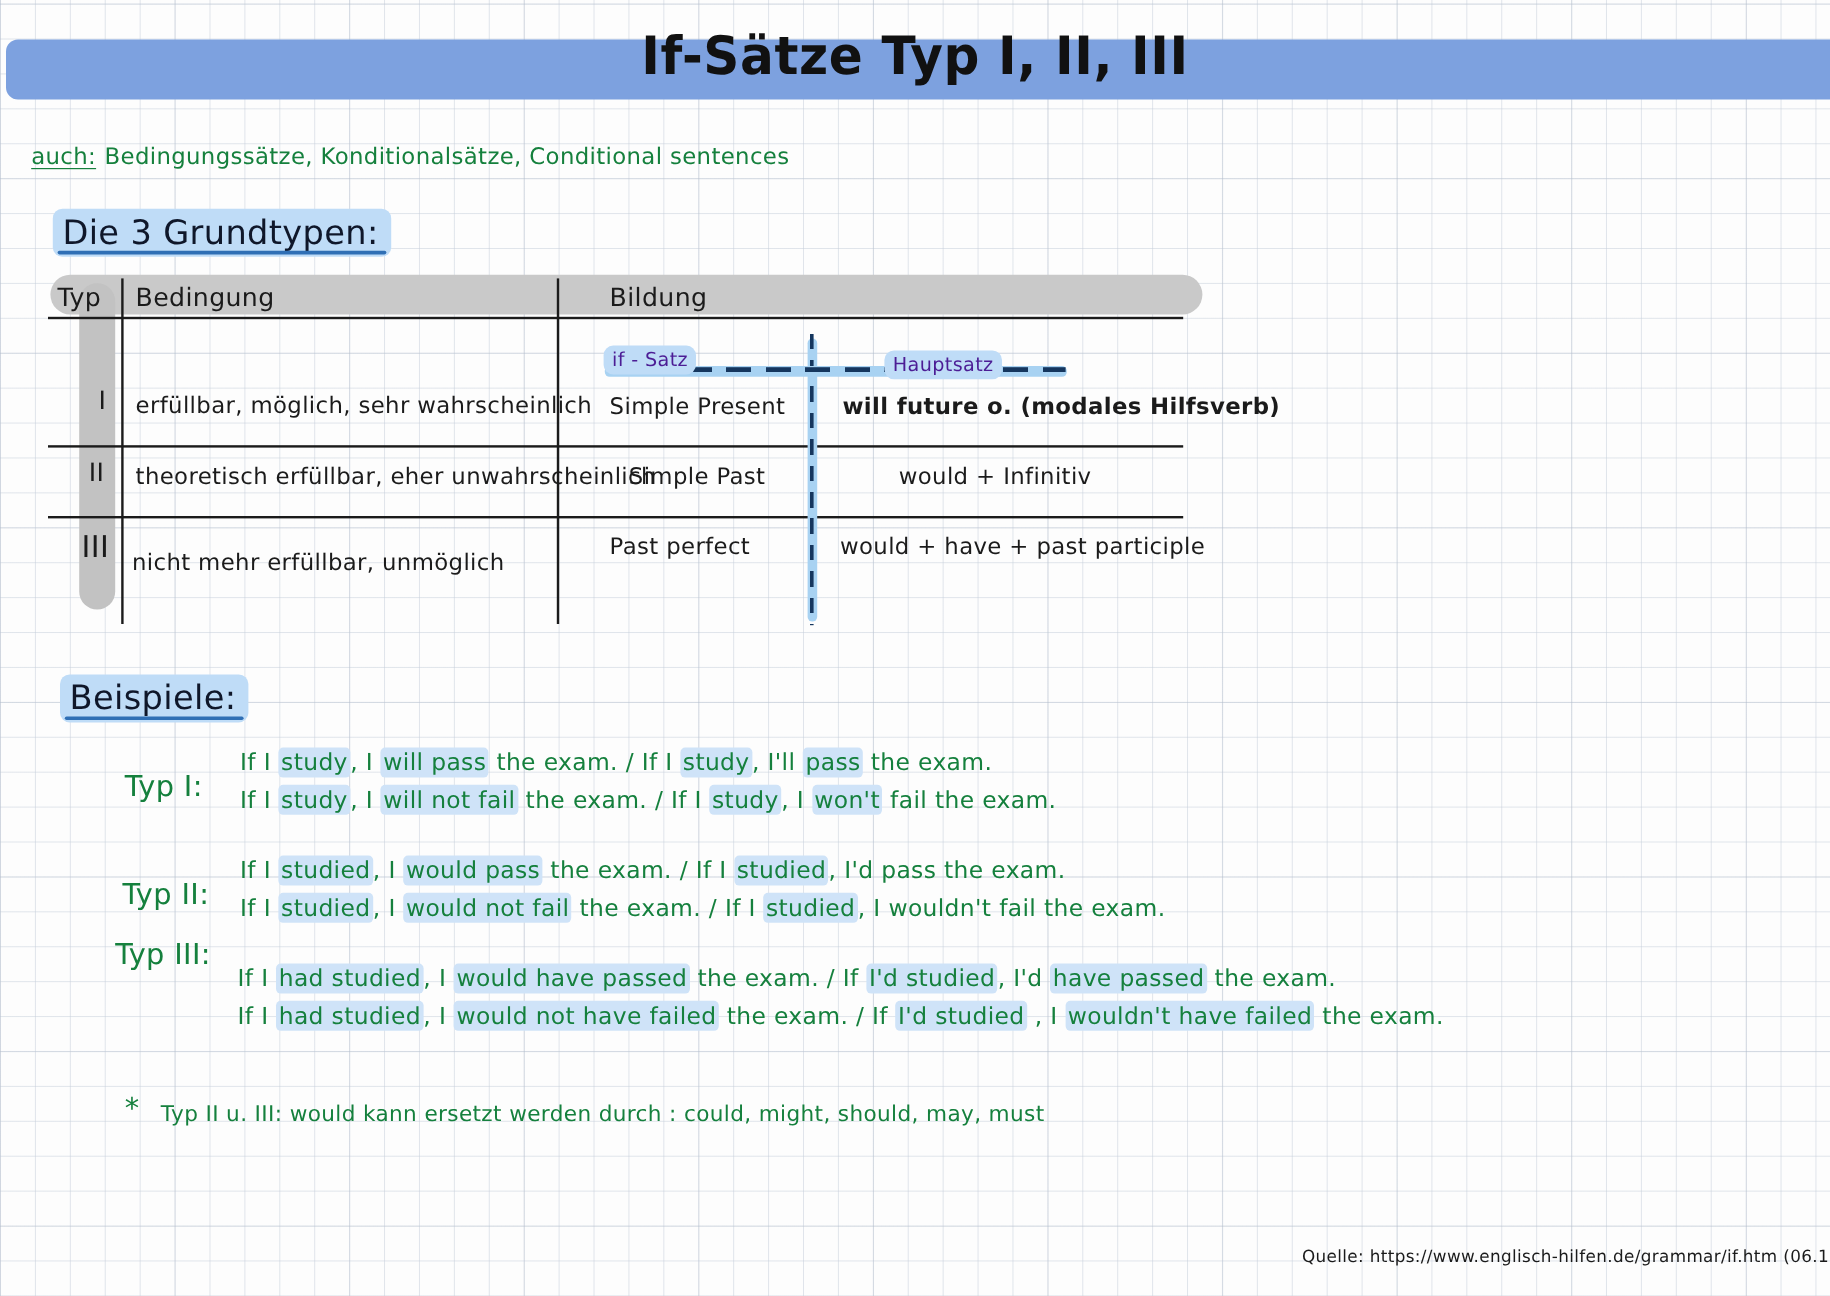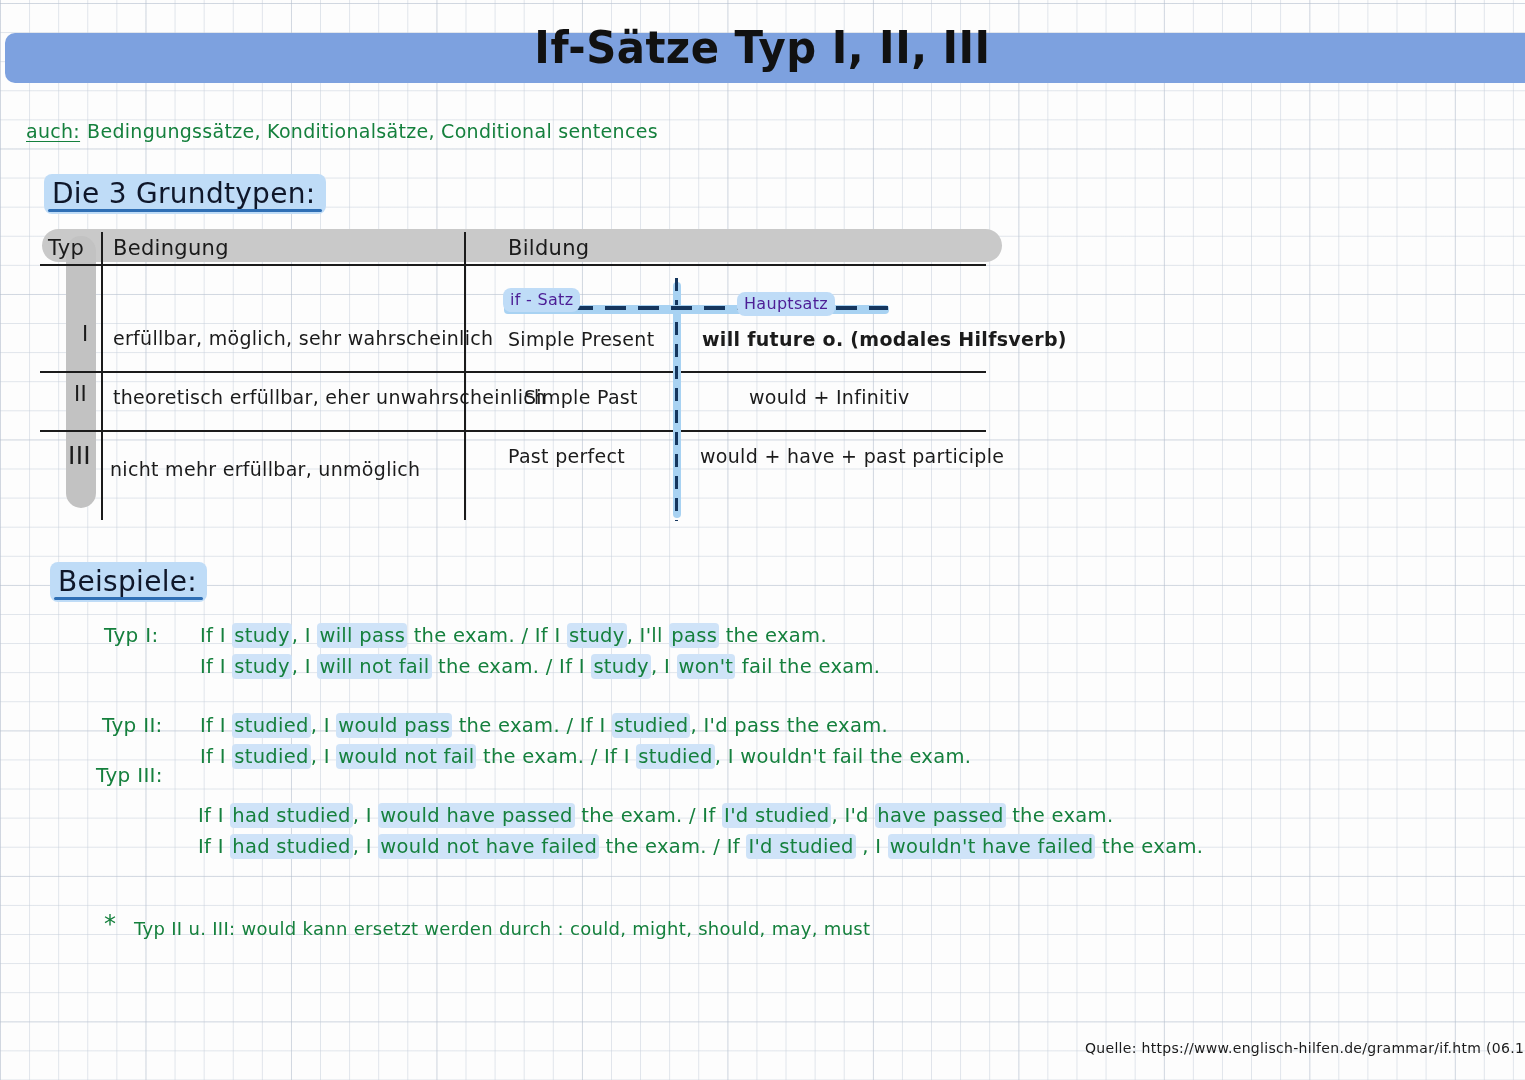--- a/index.html
+++ b/index.html
@@ -191,22 +191,23 @@
     border-radius: 8px;
     white-space: nowrap;
     color: #4c1d95;
   }
   #tag-if   { left: 503px; top: 288px; }
   #tag-haupt{ left: 737px; top: 292px; }
 
   
   .ex-label {
     position: absolute;
-    font-size: 20px;
-    white-space: nowrap;
+    font-size: 24px;
+    white-space: nowrap;
+    margin-top: 18px;
   }
   .ex-line {
     position: absolute;
     font-size: 19.5px;
     white-space: nowrap;
   }
   .hl {
     background: #cfe3f8;
     border-radius: 4px;
     padding: 1px 2px;

